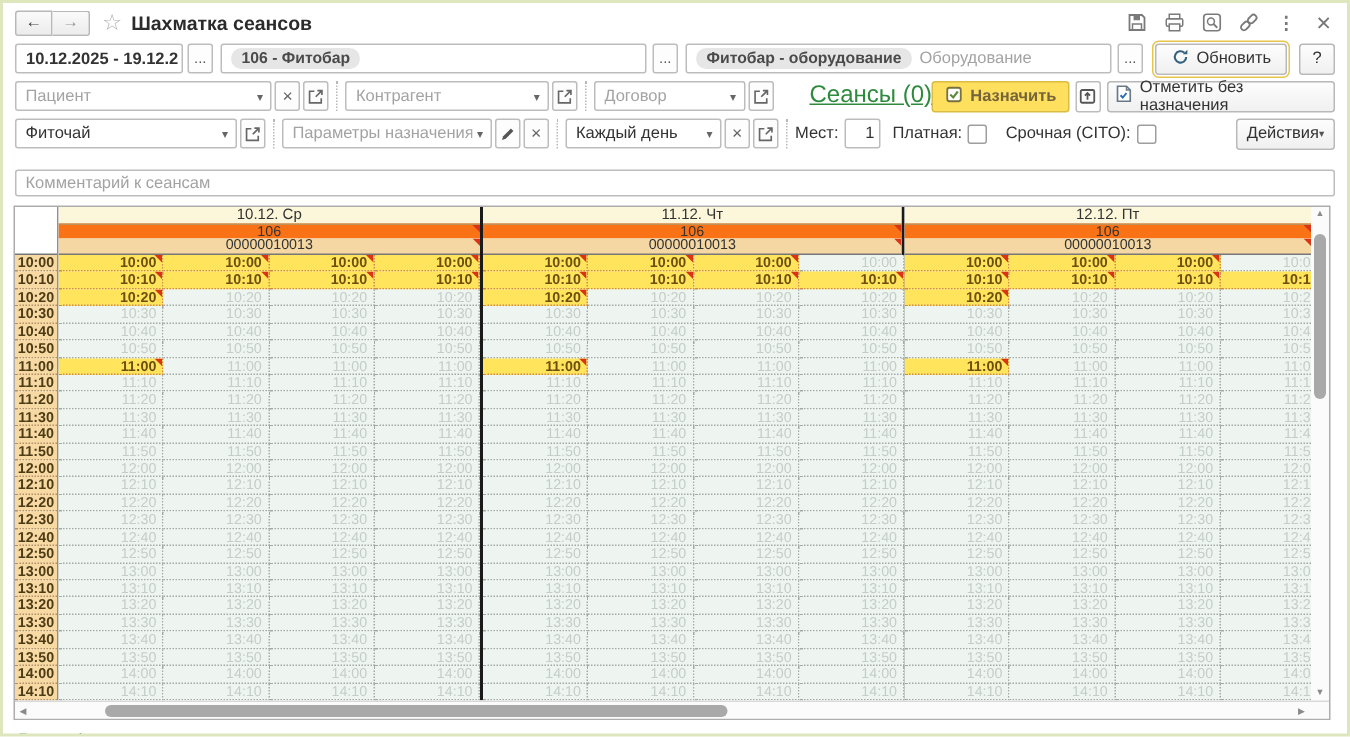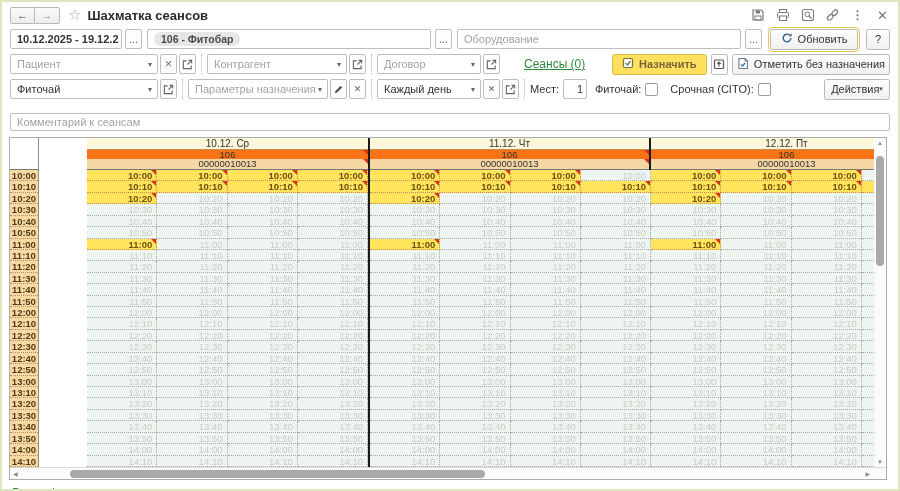--- a/index.html
+++ b/index.html
@@ -46,21 +46,21 @@
   .link { color:#2f8a3d; text-decoration:underline; cursor:pointer; white-space:nowrap; }
   .cb { width:13px; height:13px; border:1px solid #9e9e9e; border-radius:2px; background:#fff; margin:0 4px; cursor:pointer; }
   .lbl { color:#333; white-space:nowrap; }
   
   .grid-outer { margin:4px 0 0 7px; width:878px; border:1px solid #adadad; background:#fff; }
   .grid-content { display:flex; height:329px; }
   .timecol { width:29px; flex:0 0 29px; border-right:1px solid #8f8f8f; background:#fff; }
   .corner { height:32px; background:#fff; border-bottom:1px solid #777; }
   .tcell { height:11.423px; background:#f7d9a4; border-bottom:1px dotted #b39066;
     font-size:9.5px; font-weight:bold; color:#4c3b14; text-align:center; line-height:11px; }
-  .gdays { display:flex; flex:0 0 835px; overflow:hidden;padding-left:48px; }
+  .gdays { display:flex; flex:0 0 835px; overflow:hidden; }
   .day { width:281px; flex:0 0 281px; }
   .day + .day { border-left:2px solid #1a1a1a; width:281px; flex:0 0 281px; }
   .day.clipped { width:273px; flex:0 0 273px; overflow:hidden; }
   .ghead { text-align:center; overflow:hidden; white-space:nowrap; position:relative; }
   .gdate { height:11px; line-height:11px; font-size:10px; background:#fcf7da; color:#333; }
   .groom { height:10px; line-height:10px; font-size:9.5px; background:#f97316; color:#333; border-top:1px solid #c09055;}
   .gequip { height:11px; line-height:10px; font-size:9.5px; background:#f4d7a2; color:#333; border-bottom:1px solid #777; }
   .grow { display:flex; height:11.423px; }
   .cell { flex:0 0 70.25px; width:70.25px; background:#eef5f0; color:#c4cec7; font-size:9.5px;
     text-align:right; padding-right:4px; line-height:11px; border-right:1px dotted #a3aaa5;
@@ -128,37 +128,38 @@
 <div class="frow">
   <div class="field" style="width:112px">
     <input style="font-weight: bold;" value="10.12.2025 - 19.12.2025">
   </div>
   <div class="sbtn" style="margin-left:3px">...</div>
   <div class="field" style="flex:1; margin-left:5px">
     <span class="tag">106 - Фитобар</span>
   </div>
   <div class="sbtn" style="margin-left:4px">...</div>
   <div class="field" style="flex:1; margin-left:5px">
+    <span class="tag">Фитобар - оборудование</span>
     <input placeholder="Оборудование" style="">
   </div>
   <div class="sbtn" style="margin-left:4px">...</div>
   <div class="btn btn-refresh" style="margin-left:8px">
     <span>
       <svg width="12" height="12" viewBox="0 0 12 12">
           <path d="M9.8 6a3.8 3.8 0 1 1-1.2-2.8" fill="none" stroke="#33617f" stroke-width="1.4"></path>
           <path d="M10.6 1.2v3h-3z" fill="#33617f"></path>
         </svg>
     </span>
     <span>Обновить</span>
   </div>
   <div class="btn btn-help">?</div>
 </div>
 
 <div class="frow">
-  <div class="field" style="width:148px">
+  <div class="field" style="width:177px">
     <input placeholder="Пациент" style="">
     <span class="arrow">▾</span>
   </div>
   <div class="sbtn">
       <span style="font-size:9px;color:#666">✕</span>
     </div>
   <div class="sbtn">
     <svg width="11" height="11" viewBox="0 0 12 12">
         <path d="M10 7v3.5H1.5V2H5" fill="none" stroke="#666" stroke-width="1.2"></path>
         <path d="M6 6l4.5-4.5M7.2 1.5h3.3v3.3" fill="none" stroke="#666" stroke-width="1.2"></path>
@@ -179,21 +180,21 @@
   <div class="field" style="width:104px">
     <input placeholder="Договор" style="">
     <span class="arrow">▾</span>
   </div>
   <div class="sbtn">
     <svg width="11" height="11" viewBox="0 0 12 12">
         <path d="M10 7v3.5H1.5V2H5" fill="none" stroke="#666" stroke-width="1.2"></path>
         <path d="M6 6l4.5-4.5M7.2 1.5h3.3v3.3" fill="none" stroke="#666" stroke-width="1.2"></path>
       </svg>
   </div>
-  <span class="link" style="margin-left:24px; font-size:12px">Сеансы (0)</span>
+  <span class="link" style="margin-left:24px; font-size:16px">Сеансы (0)</span>
   <div style="margin-left:auto; display:flex; align-items:center;">
     <div class="btn btn-assign">
       <span>
         <svg width="12" height="12" viewBox="0 0 12 12">
             <rect x="1.5" y="1.5" width="9" height="9" rx="1.5" fill="#fff" stroke="#77713f" stroke-width="1.2"></rect>
             <path d="M3.5 6l2 2 3-4" fill="none" stroke="#5c8a3c" stroke-width="1.4"></path>
           </svg>
       </span>
       <span>Назначить</span>
     </div>
@@ -252,21 +253,21 @@
     <svg width="11" height="11" viewBox="0 0 12 12">
         <path d="M10 7v3.5H1.5V2H5" fill="none" stroke="#666" stroke-width="1.2"></path>
         <path d="M6 6l4.5-4.5M7.2 1.5h3.3v3.3" fill="none" stroke="#666" stroke-width="1.2"></path>
       </svg>
   </div>
   <div class="sep"></div>
   <span class="lbl">Мест:</span>
   <div class="field" style="width:24px; margin-left:4px; padding:0 3px">
     <input style="text-align: right;" value="1">
   </div>
-  <span class="lbl" style="margin-left:8px">Фиточай:</span>
+  <span class="lbl" style="margin-left:8px">Платная:</span>
   <span class="cb"></span>
   <span class="lbl" style="margin-left:8px">Срочная (CITO):</span>
   <span class="cb"></span>
   <div class="btn" style="margin-left:auto; width:66px; gap:0">
     <span>Действия</span>
     <span style="font-size:7px;color:#555">▾</span>
   </div>
 </div>
 
 <div class="frow" style="height:22px; margin-top:12px">

